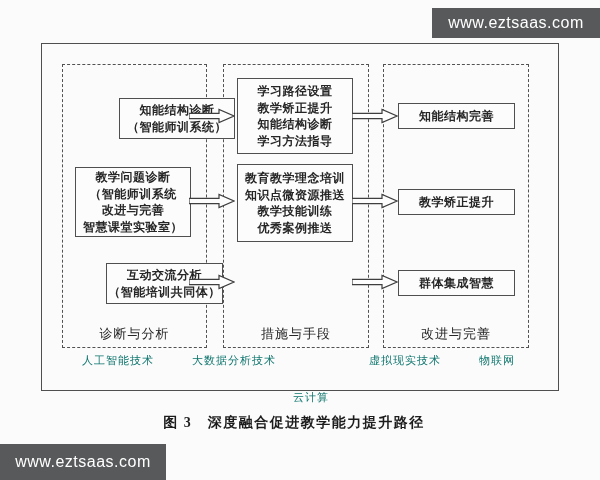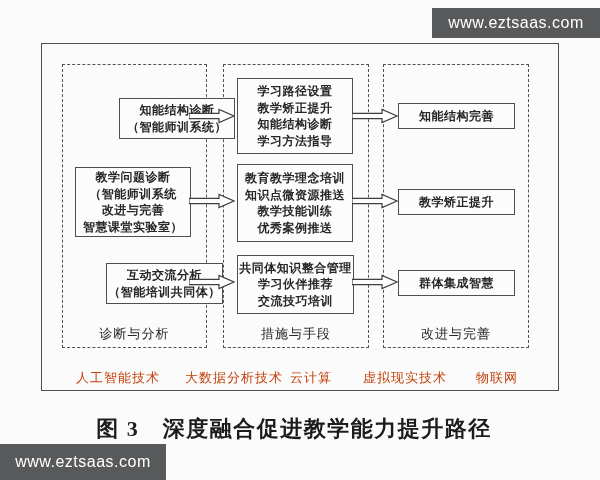--- a/index.html
+++ b/index.html
@@ -79,39 +79,39 @@
   .flow-arrow { position: absolute; width: 46px; height: 16px; }
   .arr-1 { left: 189px; top: 108px; }
   .arr-2 { left: 189px; top: 193px; }
   .arr-3 { left: 189px; top: 274px; }
   .arr-4 { left: 352px; top: 108px; }
   .arr-5 { left: 352px; top: 193px; }
   .arr-6 { left: 352px; top: 274px; }
 
   .tech {
     position: absolute;
-    top: 369px;
+    top: 353px;
     transform: translateX(-50%);
-    font-size: 13px;
+    font-size: 11px;
     letter-spacing: 1px;
     white-space: nowrap;
-    color: #c2410c;
+    color: #0f766e;
   }
   .tech-1 { left: 118px; }
   .tech-2 { left: 220px; margin-left: 14px; }
-  .tech-3 { left: 311px; }
+  .tech-3 { left: 311px; margin-top: 37px; }
   .tech-4 { left: 405px; }
   .tech-5 { left: 487px; margin-left: 10px; }
 
   .caption {
     position: absolute;
     top: 414px; left: 0;
     width: 588px;
     text-align: center;
-    font-size: 22px;
+    font-size: 14px;
     font-weight: bold;
     letter-spacing: 1.5px;
     color: #1c1c1c;
     white-space: nowrap;
   }
 </style>
 </head>
 <body>
 
 <div class="page">
@@ -152,25 +152,20 @@
     <span>教学矫正提升</span>
     <span>知能结构诊断</span>
     <span>学习方法指导</span>
   </div>
   <div class="node node-m2">
     <span>教育教学理念培训</span>
     <span>知识点微资源推送</span>
     <span>教学技能训练</span>
     <span>优秀案例推送</span>
   </div>
-  <div class="node node-m3">
-    <span>共同体知识整合管理</span>
-    <span>学习伙伴推荐</span>
-    <span>交流技巧培训</span>
-  </div>
 
   <div class="node node-r1">
     <span>知能结构完善</span>
   </div>
   <div class="node node-r2">
     <span>教学矫正提升</span>
   </div>
   <div class="node node-r3">
     <span>群体集成智慧</span>
   </div>

